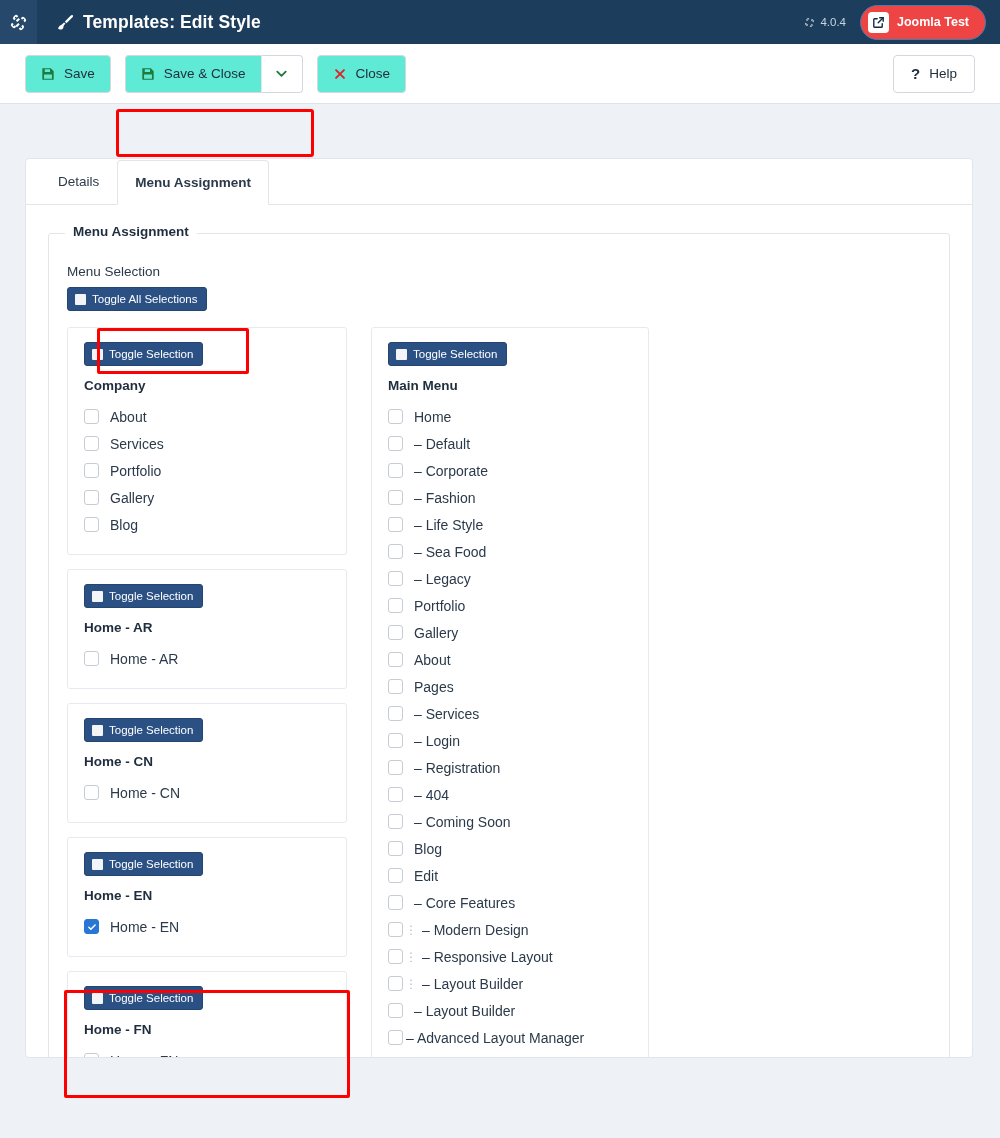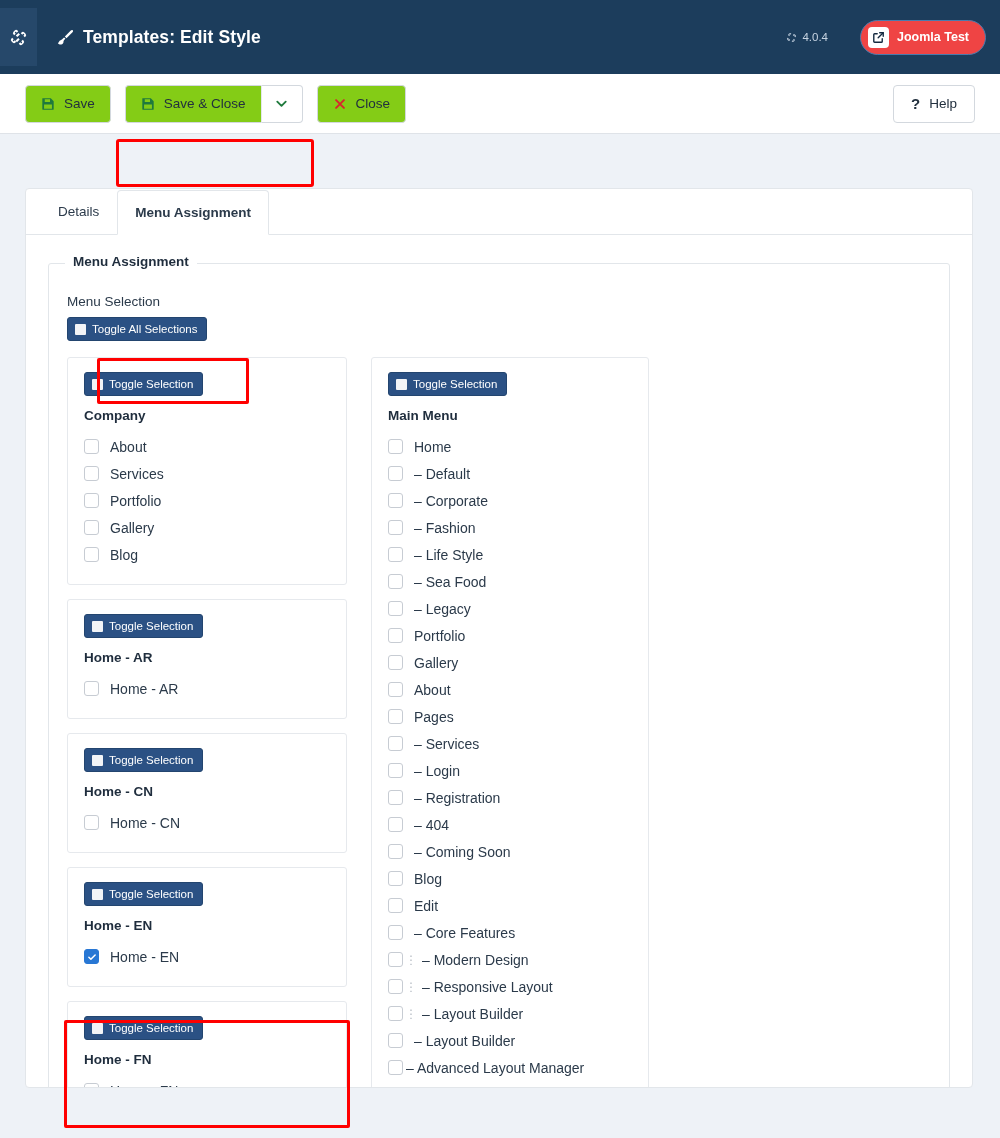--- a/index.html
+++ b/index.html
@@ -5,38 +5,38 @@
   * { box-sizing: border-box; margin: 0; padding: 0; }
   html, body {
     width: 1000px; height: 1138px;
     background: #eef2f7;
     font-family: "Liberation Sans", sans-serif;
     overflow: hidden;
   }
 
   
   .topbar {
-    height: 74px; background: #1c3d5c; display: flex; align-items: center;
+    height: 44px; background: #1c3d5c; display: flex; align-items: center;
     position: relative;
   }
   .brand-square {
     width: 37px; height: 58px; background: #26486a;
     display: flex; align-items: center; justify-content: center;
     flex: 0 0 37px;
   }
   .brand-square svg { width: 19px; height: 19px; }
   .header-title-wrap {
     display: flex; align-items: center; gap: 9px; padding-left: 20px;
   }
   .brush-icon svg { width: 17px; height: 17px; display: block; }
   .header-title {
     color: #ffffff; font-size: 17.5px; font-weight: bold; letter-spacing: .1px;
   }
   .topbar-right {
-    margin-left: auto; display: flex; align-items: center; gap: 32px;
+    margin-left: auto; display: flex; align-items: center; gap: 14px;
     padding-right: 14px;
   }
   .version-chip {
     display: flex; align-items: center; gap: 5px;
     color: #c7d4e2; font-size: 11.5px;
   }
   .version-chip svg { width: 11px; height: 11px; }
   .user-chip {
     display: flex; align-items: center; gap: 8px;
     background: #ef4444; border: 1px solid #4a7bad;
@@ -50,21 +50,21 @@
   .user-chip-name { color: #ffffff; font-size: 12.5px; font-weight: bold; }
 
   
   .toolbar {
     height: 60px; background: #ffffff; border-bottom: 1px solid #dfe3e8;
     display: flex; align-items: center; padding: 0 25px; position: relative;
   }
   .tb-left { display: flex; align-items: center; gap: 14px; }
   .tb-btn {
     display: flex; align-items: center; gap: 9px; height: 38px;
-    padding: 0 15px; background: #84cc16;
+    padding: 0 15px; background: #5eead4;
     border: 1px solid #d3d8de; border-radius: 4px;
     font-size: 13.5px; color: #22303e; cursor: pointer; white-space: nowrap;
   }
   .tb-btn svg { width: 14px; height: 14px; flex: 0 0 14px; }
   .split-group { display: flex; align-items: stretch; }
   .split-group .tb-btn { border-radius: 4px 0 0 4px; border-right: none; }
   .split-caret {
     width: 42px; background: #ffffff; border: 1px solid #d3d8de;
     border-left: 1px solid #e3e7eb; border-radius: 0 4px 4px 0;
     display: flex; align-items: center; justify-content: center; cursor: pointer;

